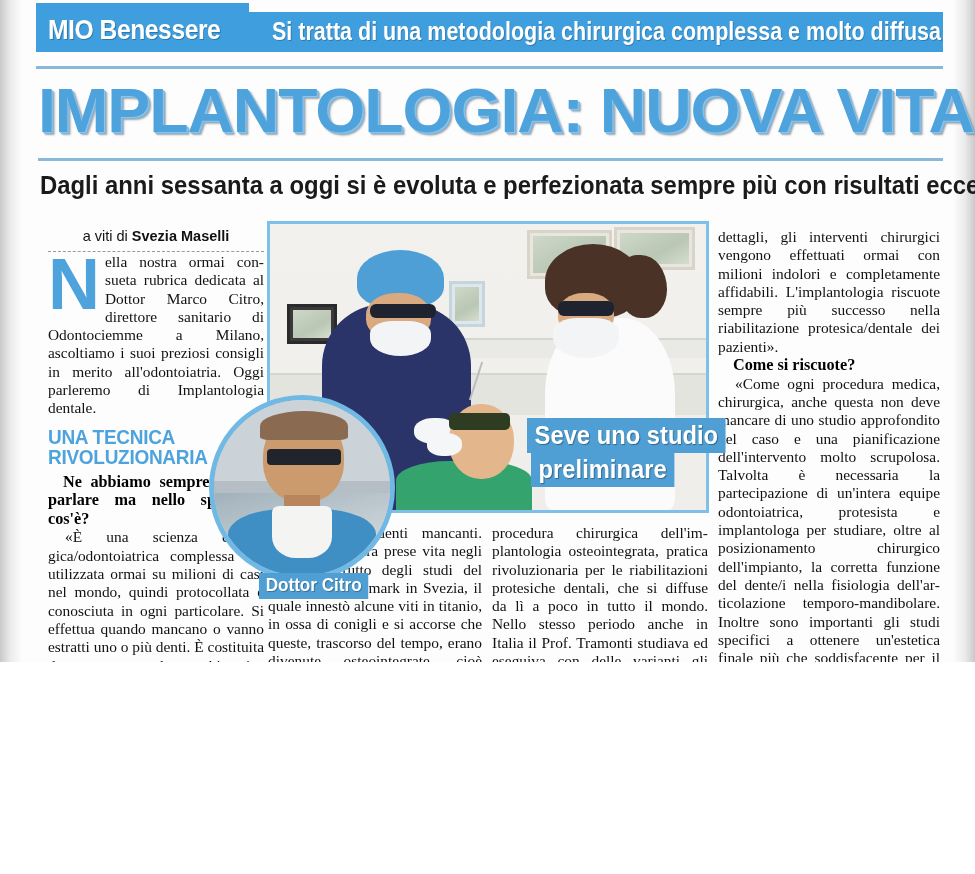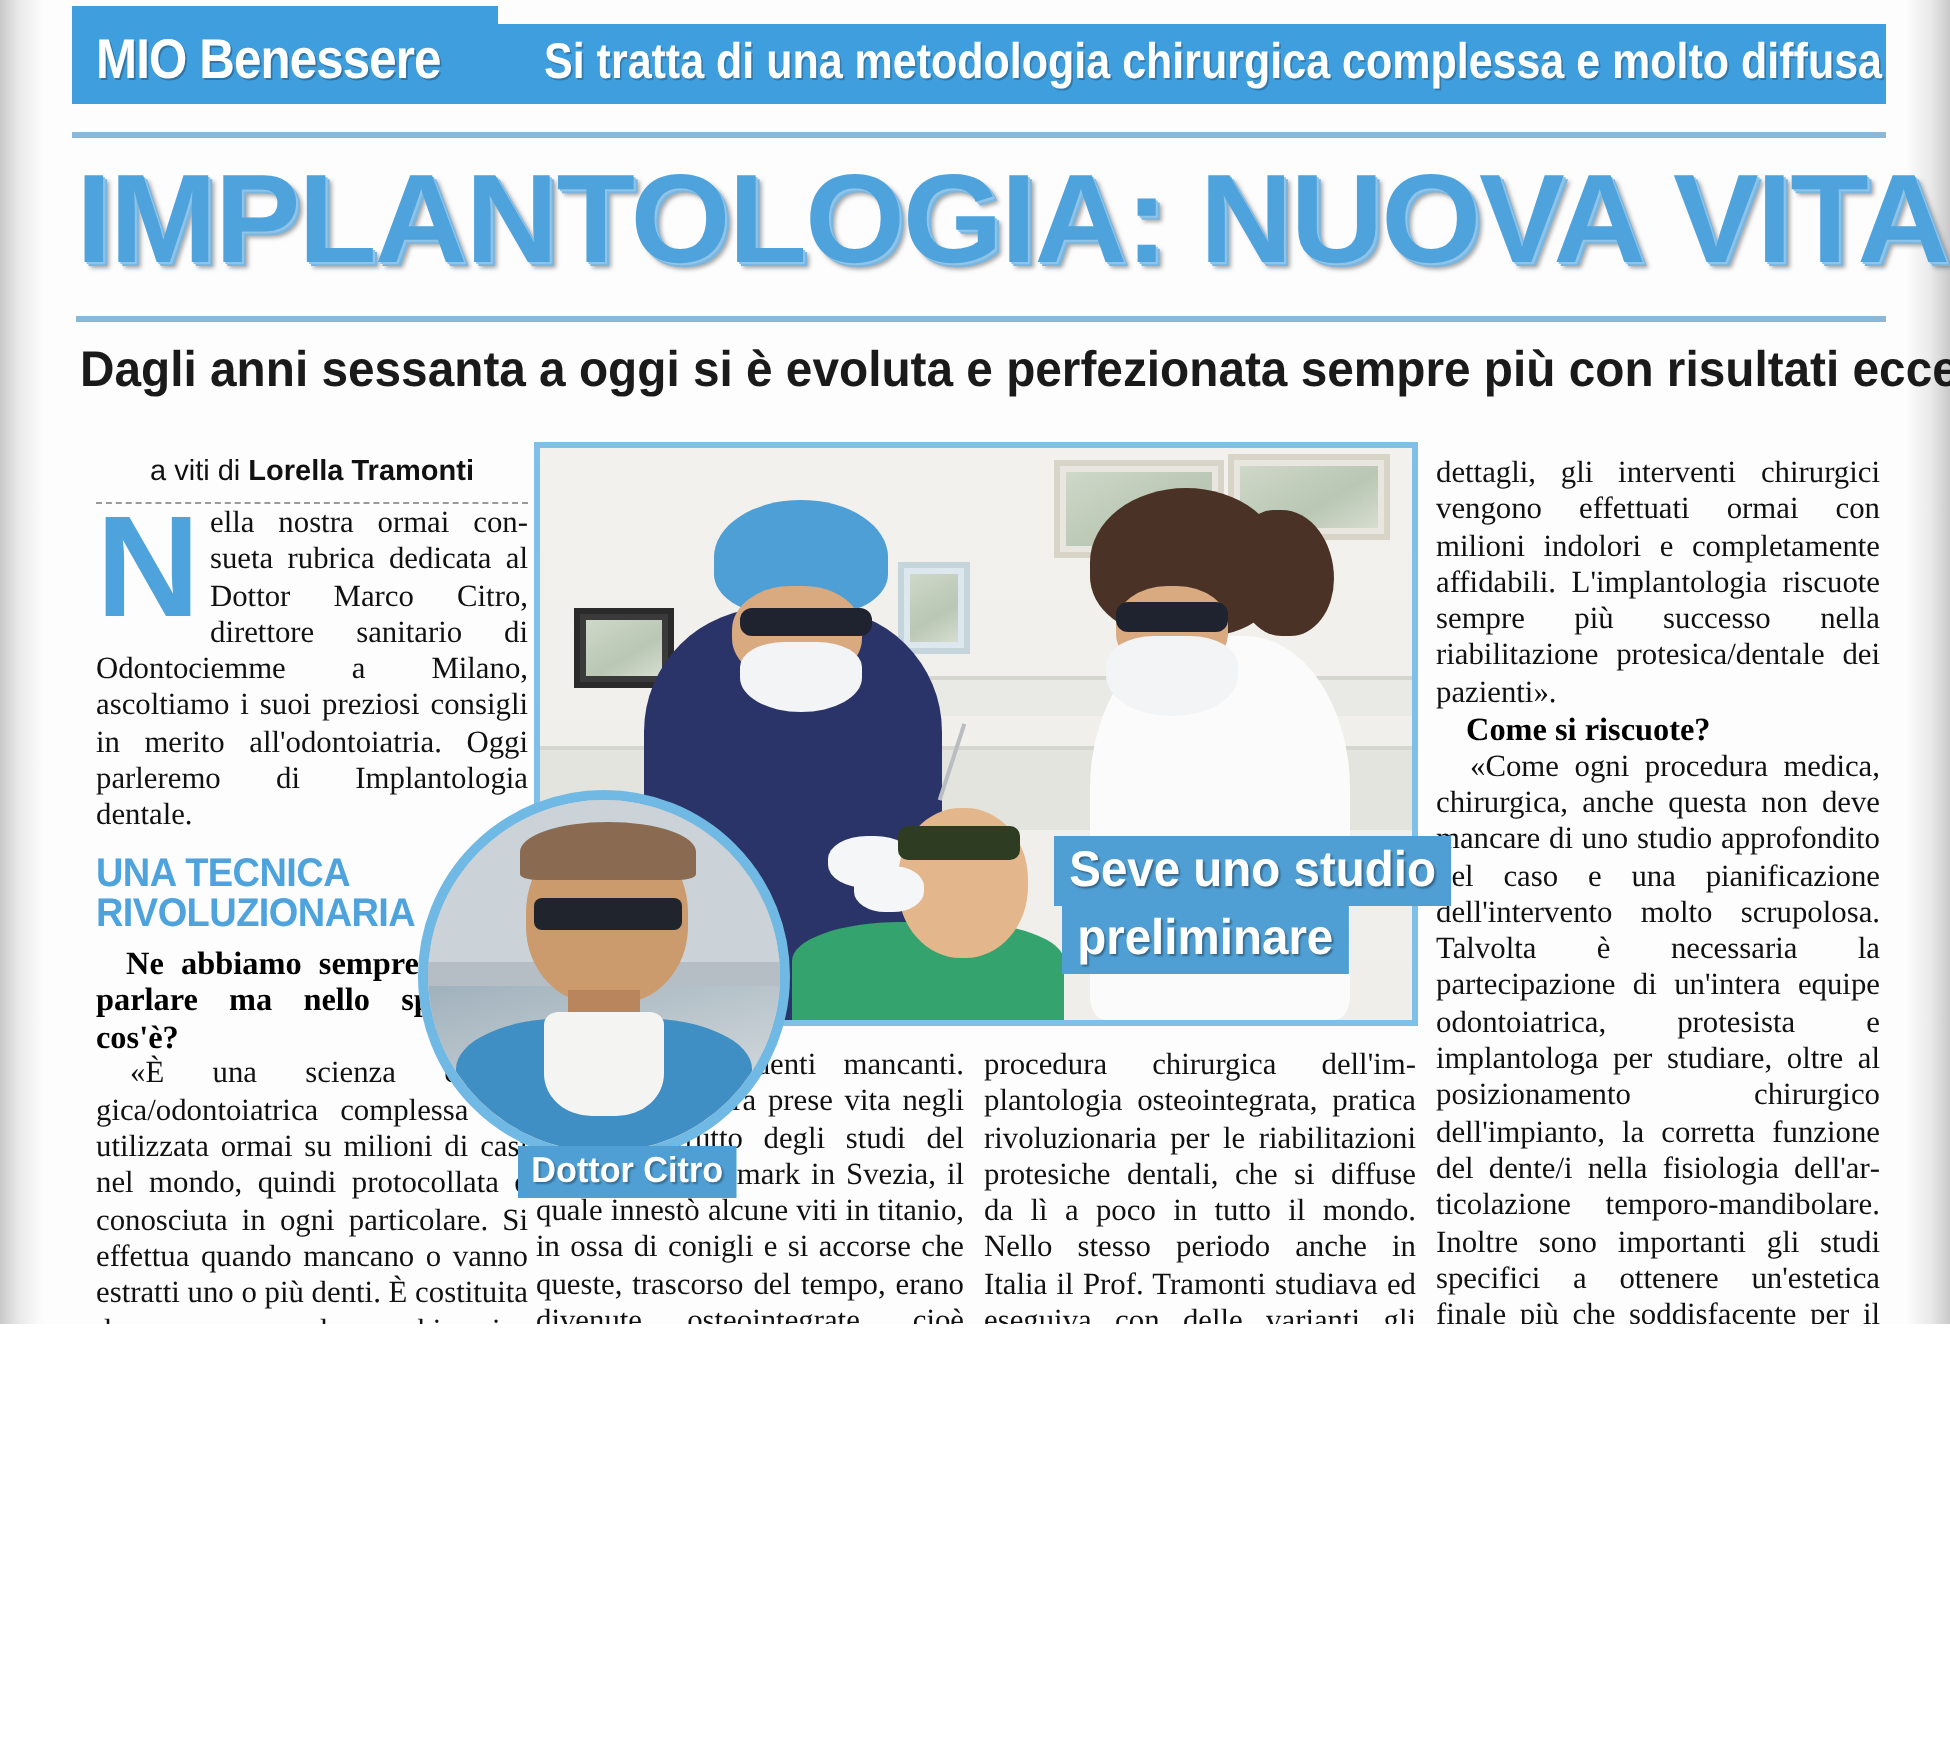--- a/index.html
+++ b/index.html
@@ -382,21 +382,21 @@
   <div class="masthead-kicker">Si tratta di una metodologia chirurgica complessa e molto diffusa</div>
   <div class="rule-under-masthead"></div>
 
   <div class="headline">IMPLANTOLOGIA: NUOVA VITA AL SORRISO</div>
   <div class="rule-under-headline"></div>
 
   <div class="deck">Dagli anni sessanta a oggi si è evoluta e perfezionata sempre più con risultati eccellenti</div>
 
   <div class="byline">
     <span>a viti di</span>
-    <b>Lorella Tramonti</b>
+    <b>Svezia Maselli</b>
   </div>
   <div class="byline-rule"></div>
 
   <div class="photo-main">
     <div class="clinic">
       <div class="frame-art" style="left:59%;top:2%;width:18%;height:15%;"></div>
       <div class="frame-art" style="left:79%;top:1%;width:17%;height:13%;"></div>
       <div class="counter" style="top:40%;height:6%;left:40%;right:0;"></div>
       <div class="counter" style="top:52%;height:14%;left:0;right:0;background:#e4e4df;"></div>
       <div class="frame-art" style="left:4%;top:28%;width:10%;height:12%;background:#3a3a3a;border-color:#2a2a2a;"></div>

